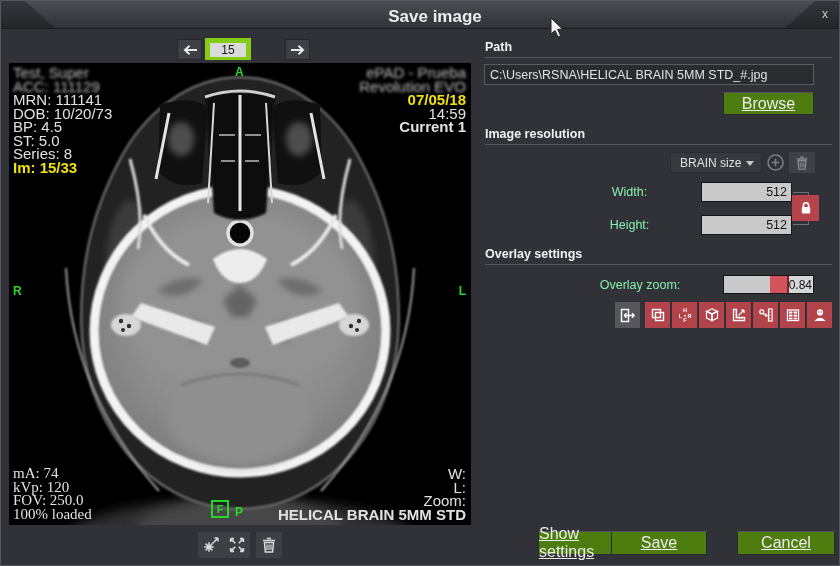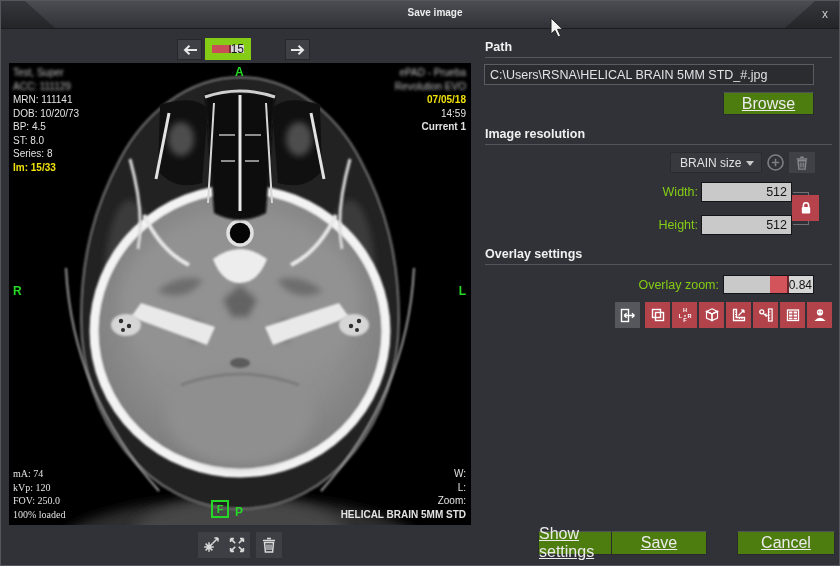--- a/index.html
+++ b/index.html
@@ -7,42 +7,42 @@
   body { font-family:"Liberation Sans", sans-serif; }
   #app { position:relative; width:840px; height:566px; background:#303237; border:1px solid #55575c; overflow:hidden; }
 
   
   .titlebar { position:absolute; left:0; top:0; right:0; height:28px;
     background:linear-gradient(#35373c,#232529); border-bottom:1px solid #1b1c1f; }
   .titlebar .trap { position:absolute; left:24px; right:24px; top:0; bottom:0;
     background:linear-gradient(#4b4d53,#303238);
     clip-path:polygon(0 0, 100% 0, calc(100% - 30px) 100%, 30px 100%); }
   .title-text { position:absolute; left:0; right:0; top:6px; text-align:center;
-    font-size:10px; font-weight:bold; color:#ececec;padding-left:30px; }
+    font-size:17px; font-weight:bold; color:#ececec;padding-left:30px; }
   .close-btn { position:absolute; right:6px; top:5px; width:16px; height:16px;
     color:#c8c8c8; font-size:12px; text-align:center; line-height:16px; cursor:pointer; }
 
   
   .cursor { position:absolute; left:549px; top:16px; z-index:50; }
 
   
   .nav-btn { position:absolute; top:38px; width:25px; height:21px; background:#3e4046;
     border:1px solid #26272b; display:flex; align-items:center; justify-content:center; }
   .nav-prev { left:176px; } .nav-next { left:284px; }
   .nav-spin { position:absolute; left:204px; top:37px; width:46px; height:22px;
-    border:7px solid #84cc16; display:flex; }
+    border:5px solid #84cc16; display:flex;flex-direction:column; }
   .spin-red { width:19px; background:#c94f57; border-right:2px solid #7e3036; }
   .spin-val { flex:1; background:#dadada; color:#17181a; font-size:12px;
     display:flex; align-items:center; justify-content:center; }
   .nav-total { position:absolute; left:257px; top:41px; color:#dcdcdc; font-size:13px;margin-top:20px; }
 
   
   .viewport { position:absolute; left:8px; top:62px; width:462px; height:462px; background:#000; }
   .viewport svg.scan { position:absolute; left:0; top:0; }
-  .ov { position:absolute; font-size:10px; line-height:13.5px; color:#e2e2e2; z-index:5; }
+  .ov { position:absolute; font-size:15px; line-height:13.5px; color:#e2e2e2; z-index:5; }
   .ov-tl { left:4px; top:3px; }
   .ov-tr { right:5px; top:3px; text-align:right; }
   .ov-bl { left:4px; bottom:4px;font-family:Liberation Serif, serif; }
   .ov-br { right:5px; bottom:4px; text-align:right; }
   .blurred { filter:blur(1.4px); color:#bdbdbd; }
   .yellow { color:#f0e10a; font-weight:bold; }
   .bold { font-weight:bold; }
   .orient { position:absolute; color:#25d825; font-weight:bold; font-size:12px; z-index:5; }
   .o-a { left:226px; top:2px; }
   .o-r { left:4px; top:221px; }
@@ -70,22 +70,22 @@
   .preset-dd { position:absolute; left:669px; top:151px; width:92px; height:21px;
     background:#37393e; border:1px solid #2a2b2f; color:#e0e0e0; font-size:12px;
     display:flex; align-items:center; padding-left:9px; }
   .preset-dd .caret { position:absolute; right:7px; top:8px; width:0; height:0;
     border-left:4px solid transparent; border-right:4px solid transparent; border-top:5px solid #c9c9c9; }
   .plus-btn { position:absolute; left:764px; top:151px; width:21px; height:21px;
     display:flex; align-items:center; justify-content:center; }
   .trash-dis { position:absolute; left:788px; top:151px; width:26px; height:21px;
     background:#3f4146; display:flex; align-items:center; justify-content:center; }
 
-  .fld-label { position:absolute; left:560px; width:137px; text-align:right;
-    color:#84cc16; font-size:12.5px; }
+  .fld-label { position:absolute; left:560px; width:137px; text-align:center;
+    color:#86efac; font-size:12.5px; }
   .spin-box { position:absolute; left:700px; width:91px; height:20px;
     border:1px solid #141518; display:flex;flex-direction:column; }
   .spin-box .red { width:6px; background:#c5505a; }
   .spin-box .tick { width:2px; background:#6e262c; }
   .spin-box .val { flex:1; background:#c9c9c9; color:#141414; font-size:12.5px;
     display:flex; align-items:center; justify-content:flex-end; padding-right:4px; }
   .bracket { position:absolute; left:792px; top:191px; width:16px; height:33px;
     border-top:1px solid #6e7076; border-right:1px solid #6e7076; border-bottom:1px solid #6e7076; }
   .lock-btn { position:absolute; left:791px; top:194px; width:27px; height:26px;
     background:#b6434b; display:flex; align-items:center; justify-content:center; }
@@ -226,21 +226,21 @@
       <path d="M135,152 Q152,188 180,202" stroke="#e8e8e8" stroke-width="4" fill="none" filter="url(#f1)"></path>
       <path d="M327,152 Q310,188 282,202" stroke="#e8e8e8" stroke-width="4" fill="none" filter="url(#f1)"></path>
     </svg>
 
     <div class="ov ov-tl">
       <div class="blurred">Test, Super</div>
       <div class="blurred">ACC: 111129</div>
       <div>MRN: 111141</div>
       <div>DOB: 10/20/73</div>
       <div>BP: 4.5</div>
-      <div>ST: 8.0</div>
+      <div>ST: 5.0</div>
       <div>Series: 8</div>
       <div class="yellow">Im: 15/33</div>
     </div>
     <div class="ov ov-tr">
       <div class="blurred">ePAD - Prueba</div>
       <div class="blurred">Revolution EVO</div>
       <div class="yellow">07/05/18</div>
       <div>14:59</div>
       <div class="bold">Current 1</div>
     </div>

